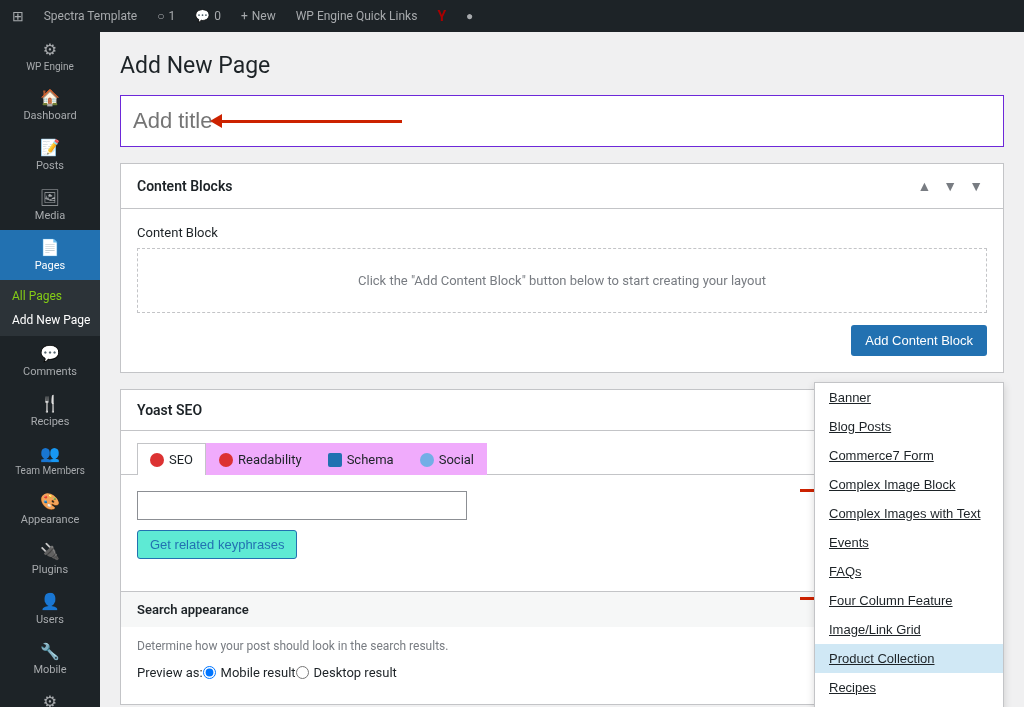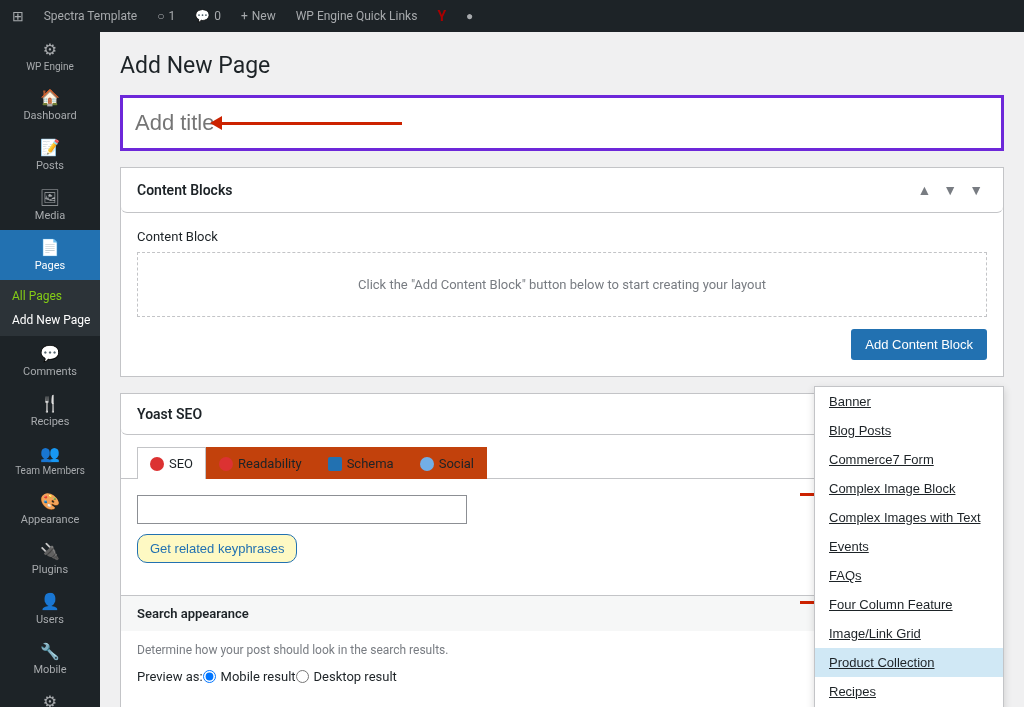--- a/index.html
+++ b/index.html
@@ -79,21 +79,21 @@
     .page-title {
       font-size: 23px;
       font-weight: 400;
       color: #1d2327;
       margin-bottom: 16px;
     }
 
     
     .title-input-wrap {
       background: #fff;
-      border: 3px solid #6d28d9;
+      border: 1px solid #6d28d9;
       padding: 0 12px;
       margin-bottom: 16px;
       display: flex;
       align-items: center;
       position: relative;
     }
     .title-input {
       width: 100%;
       border: none;
       outline: none;
@@ -108,21 +108,20 @@
       background: #fff;
       border: 1px solid #c3c4c7;
       margin-bottom: 16px;
     }
     .section-header {
       display: flex;
       align-items: center;
       justify-content: space-between;
       padding: 12px 16px;
       border-bottom: 1px solid #c3c4c7;
-      border-radius: 6px;
     }
     .section-title {
       font-size: 14px;
       font-weight: 600;
       color: #1d2327;
     }
     .section-controls {
       display: flex;
       gap: 4px;
     }
@@ -199,21 +198,21 @@
     .yoast-tab {
       display: flex;
       align-items: center;
       gap: 5px;
       padding: 8px 12px;
       font-size: 13px;
       cursor: pointer;
       border: 1px solid transparent;
       border-bottom: none;
       margin-bottom: -1px;
-      background: #c2410c;
+      background: #f0abfc;
       color: #1d2327;
     }
     .yoast-tab.active {
       background: #fff;
       border-color: #c3c4c7;
     }
     .yoast-tab-icon { width: 14px; height: 14px; border-radius: 50%; }
     .yoast-tab-icon.red { background: #dc3232; }
     .yoast-tab-icon.grid { background: #2271b1; }
     .yoast-tab-icon.share { background: #72aee6; }
@@ -243,26 +242,26 @@
       max-width: 330px;
       border: 1px solid #8c8f94;
       padding: 6px 8px;
       font-size: 13px;
       outline: none;
       display: block;
       margin-bottom: 10px;
     }
     .related-keyphrase-btn {
       border: 1px solid #2271b1;
-      background: #fef9c3;
+      background: #5eead4;
       color: #2271b1;
       padding: 6px 12px;
       font-size: 13px;
       cursor: pointer;
-      border-radius: 10px;
+      border-radius: 3px;
       margin-bottom: 16px;
     }
 
     
     .search-appearance-header {
       display: flex;
       align-items: center;
       justify-content: space-between;
       padding: 10px 16px;
       background: #f6f7f7;

